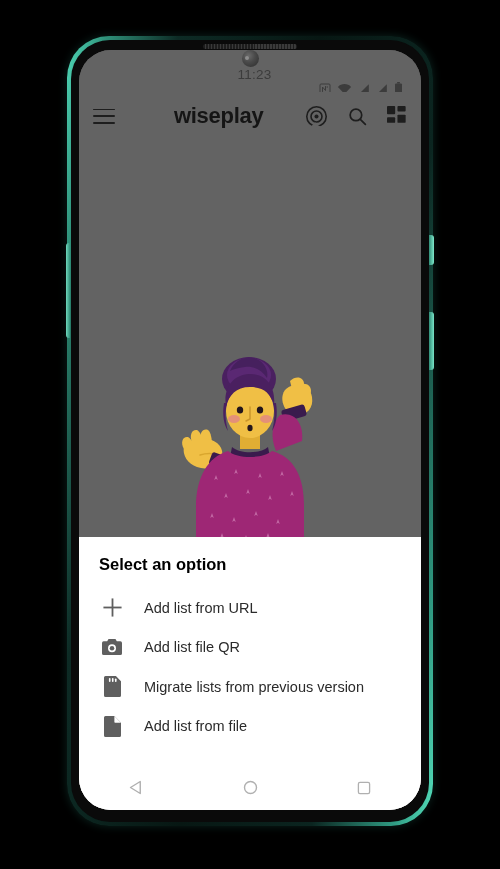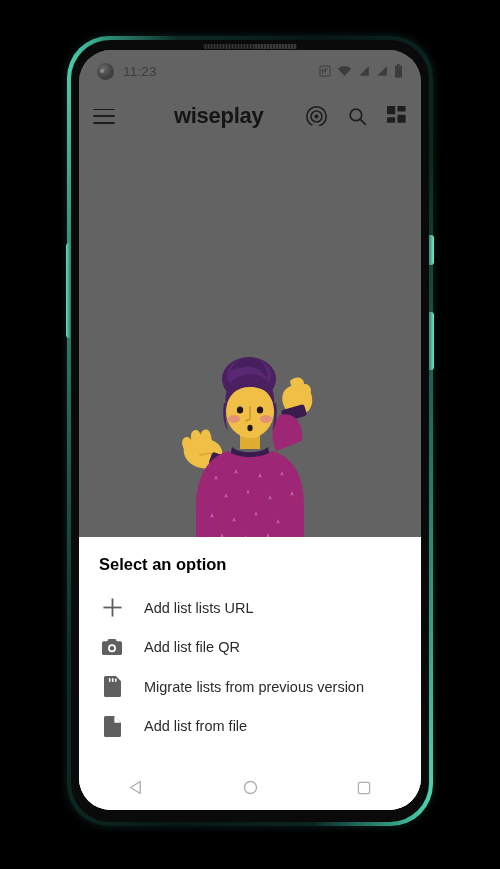--- a/index.html
+++ b/index.html
@@ -91,20 +91,21 @@
   #status-bar {
     position: absolute;
     left: 0; top: 0;
     width: 342px;
     height: 42px;
     background: #636363;
     display: flex;
     align-items: center;
     padding: 0 18px;
     box-sizing: border-box;
+    flex-direction: column;
   }
   #punch-hole {
     width: 17px; height: 17px;
     border-radius: 50%;
     background: radial-gradient(circle at 38% 34%, #6a6a6a 0%, #4a4a4a 42%, #2c2c2c 100%);
     flex: 0 0 auto;
     position: relative;
   }
   #punch-hole::after {
     content: "";
@@ -396,21 +397,21 @@
     <div id="sheet-title">Select an option</div>
     <div id="sheet-options">
 
       <div class="sheet-option">
         <span class="opt-icon">
           <svg width="21" height="21" viewBox="0 0 22 22">
             <line x1="11" y1="1.5" x2="11" y2="20.5" stroke="#5f5f5f" stroke-width="1.9"></line>
             <line x1="1.5" y1="11" x2="20.5" y2="11" stroke="#5f5f5f" stroke-width="1.9"></line>
           </svg>
         </span>
-        <span class="opt-label">Add list lists URL</span>
+        <span class="opt-label">Add list from URL</span>
       </div>
 
       <div class="sheet-option">
         <span class="opt-icon">
           <svg width="20" height="18" viewBox="0 0 22 19">
             <path d="M7.2 0.8 L14.8 0.8 L16.3 3.2 L20.2 3.2 A1.8 1.8 0 0 1 22 5 L22 16.6 A1.8 1.8 0 0 1 20.2 18.4 L1.8 18.4 A1.8 1.8 0 0 1 0 16.6 L0 5 A1.8 1.8 0 0 1 1.8 3.2 L5.7 3.2 Z" fill="#5f5f5f"></path>
             <circle cx="11" cy="10.8" r="4.4" fill="#ffffff"></circle>
             <circle cx="11" cy="10.8" r="2.5" fill="#5f5f5f"></circle>
           </svg>
         </span>

